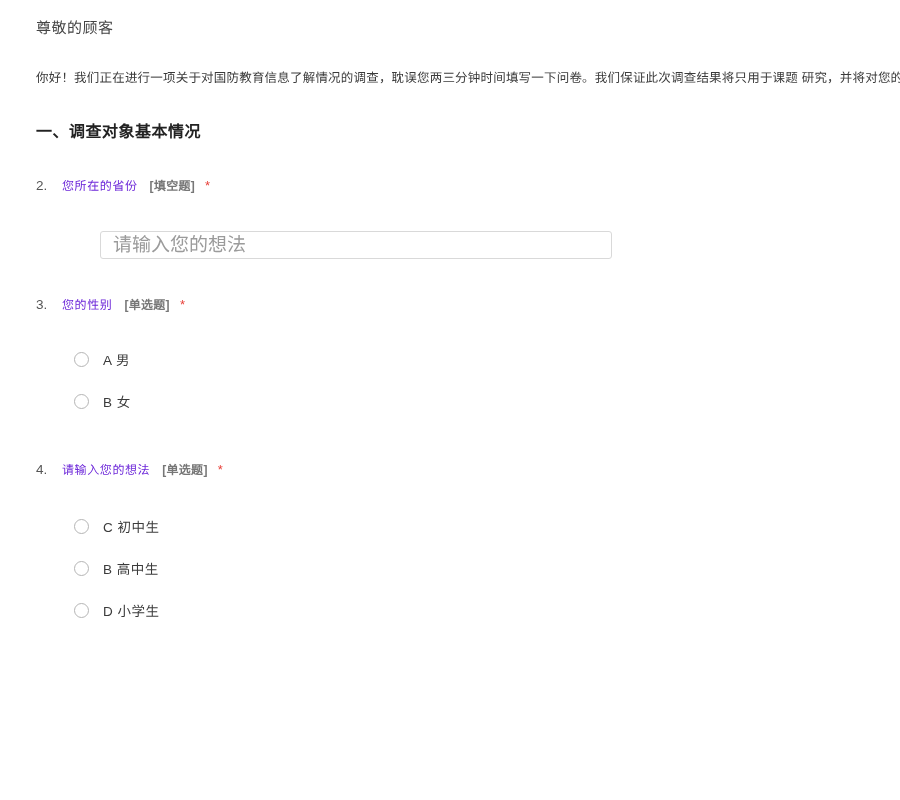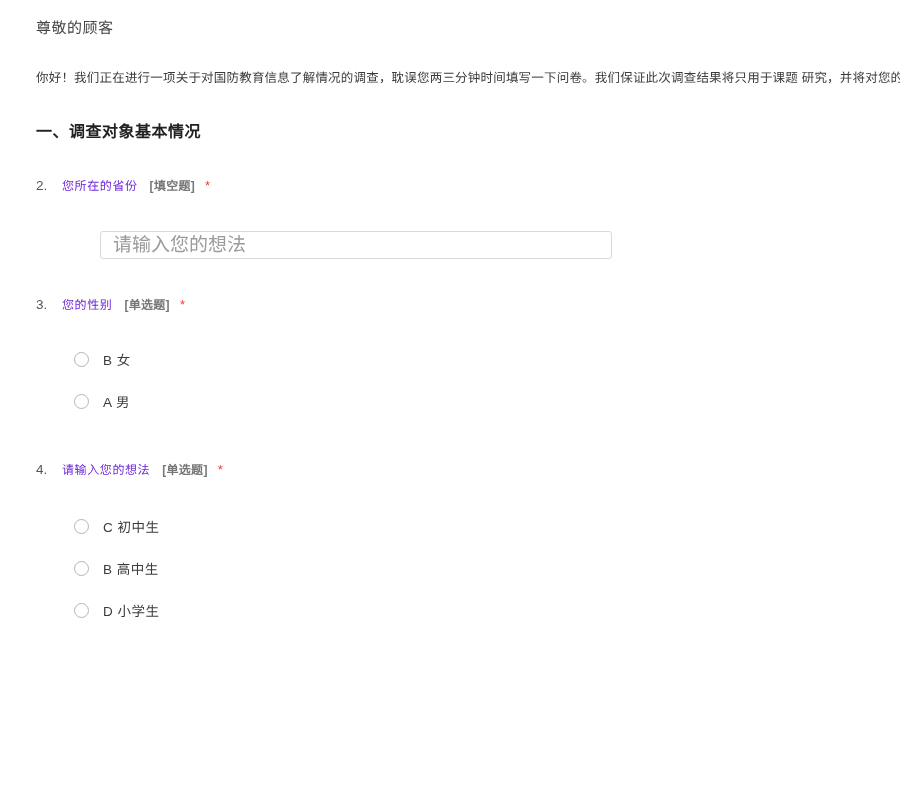--- a/index.html
+++ b/index.html
@@ -163,25 +163,25 @@
   <div class="question q-gender">
     <div class="q-head">
       <span class="q-num">3.</span>
       <span class="q-title">您的性别</span>
       <span class="q-type">[单选题]</span>
       <span class="q-required">*</span>
     </div>
     <div class="options">
       <div class="option">
         <span class="radio"></span>
+        <span class="option-label">A 男</span>
+      </div>
+      <div class="option">
+        <span class="radio"></span>
         <span class="option-label">B 女</span>
-      </div>
-      <div class="option">
-        <span class="radio"></span>
-        <span class="option-label">A 男</span>
       </div>
     </div>
   </div>
 
   <div class="question q-grade">
     <div class="q-head">
       <span class="q-num">4.</span>
       <span class="q-title">请输入您的想法</span>
       <span class="q-type">[单选题]</span>
       <span class="q-required">*</span>

